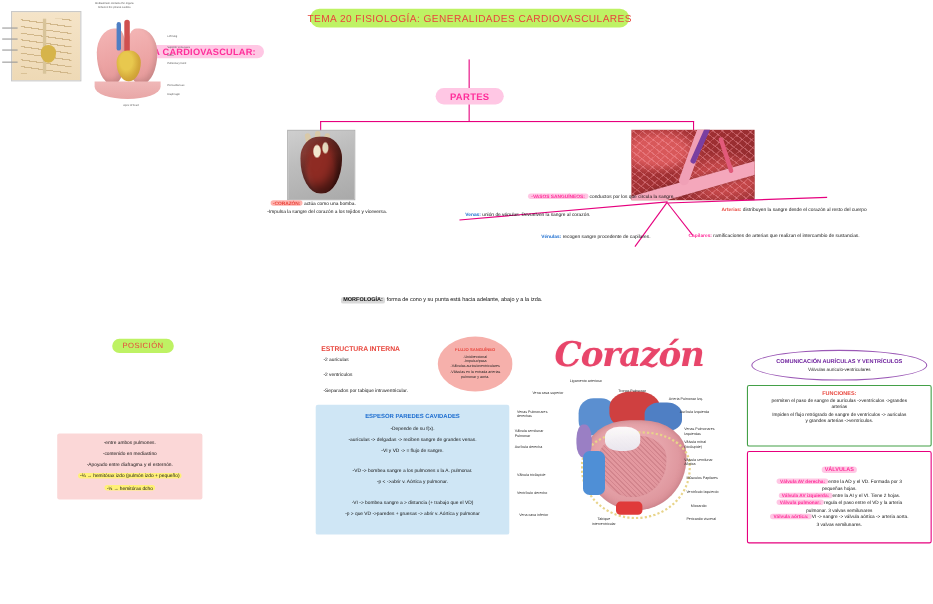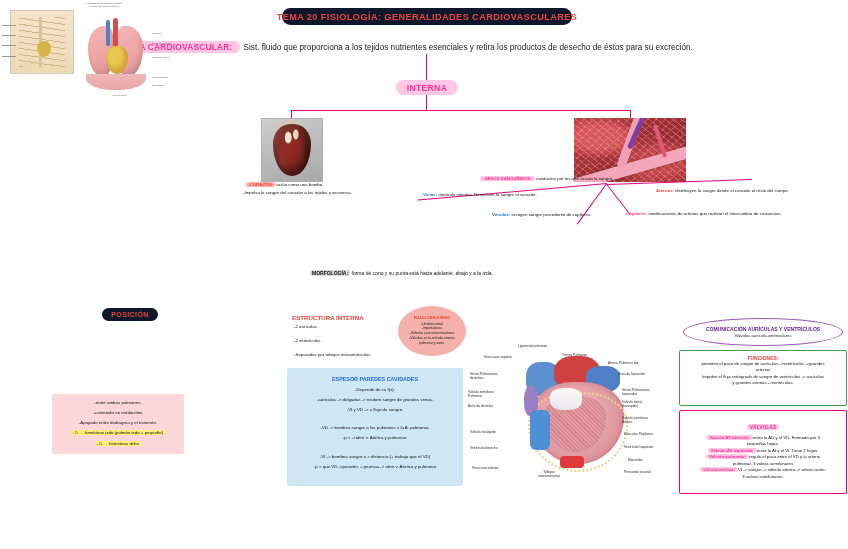--- a/index.html
+++ b/index.html
@@ -9,21 +9,21 @@
     position:relative;
   }
   .canvas{position:relative;width:848px;height:549px;}
 
   
   .pill{
     position:absolute;display:flex;align-items:center;justify-content:center;
     text-align:center;border-radius:999px;white-space:nowrap;
   }
   .pill-title{
-    background:#0f172a;color:#e8453c;font-weight:bold;letter-spacing:.4px;
+    background:#bef264;color:#e8453c;font-weight:normal;letter-spacing:.4px;
   }
   .pill-pink{
     background:#ffc7e4;color:#ff2e9a;font-weight:bold;letter-spacing:.3px;
   }
 
   
   #tema-title{
     left:282px;top:8px;width:290px;height:17px;font-size:9.2px;
   }
   #sistema-line{
@@ -173,26 +173,25 @@
 </style>
 </head>
 <body>
 
 <div class="canvas">
 
   <div class="pill pill-title" id="tema-title">TEMA 20 FISIOLOGÍA: GENERALIDADES CARDIOVASCULARES</div>
 
   <div id="sistema-line">
     <span id="sistema-tag">SISTEMA CARDIOVASCULAR:</span>
-    <span id="sistema-text">Sist. fluido que proporciona a los tejidos nutrientes esenciales y retira los productos de desecho de éstos para su excreción.</span>
   </div>
 
   <div class="ln lnv" style="left:426px;top:54px;height:26px;"></div>
 
-  <div class="pill pill-pink" id="partes">INTERNA</div>
+  <div class="pill pill-pink" id="partes">PARTES</div>
 
   <div class="ln lnv" style="left:426px;top:95px;height:15px;"></div>
   <div class="ln lnh" style="left:291px;top:110px;width:340px;"></div>
   <div class="ln lnv" style="left:291px;top:110px;height:9px;"></div>
   <div class="ln lnv" style="left:630px;top:110px;height:9px;"></div>
 
   <div class="imgbox" id="heart-photo">
     <div class="tube" style="left:16px;top:2px;width:5px;height:13px;transform:rotate(-12deg);"></div>
     <div class="tube" style="left:24px;top:0px;width:5px;height:15px;transform:rotate(4deg);"></div>
     <div class="tube" style="left:32px;top:2px;width:5px;height:12px;transform:rotate(16deg);"></div>
@@ -311,20 +310,21 @@
     <div class="t" style="left:0;top:19px;width:176px;text-align:center;">-Depende de su f(x).</div>
     <div class="t" style="left:0;top:29px;width:176px;text-align:center;">-aurículas -&gt; delgadas -&gt; reciben sangre de grandes venas.</div>
     <div class="t" style="left:0;top:39px;width:176px;text-align:center;">-VI y VD -&gt; = flujo de sangre.</div>
     <div class="t" style="left:0;top:57px;width:176px;text-align:center;">-VD -&gt; bombea sangre a los pulmones x la A. pulmonar.</div>
     <div class="t" style="left:0;top:67px;width:176px;text-align:center;">-p &lt; -&gt;abrir v. Aórtica y pulmonar.</div>
     <div class="t" style="left:0;top:86px;width:176px;text-align:center;">-VI -&gt; bombea sangre a &gt; distancia (+ trabajo que el VD)</div>
     <div class="t" style="left:0;top:96px;width:176px;text-align:center;">-p &gt; que VD -&gt;paredes + gruesas -&gt; abrir v. Aórtica y pulmonar</div>
   </div>
 
   <div id="heart-diagram">
+    <div id="corazon-word">Corazón</div>
 
     <div id="hd-body">
       <div class="atriaR"></div>
       <div class="pa"></div>
       <div class="pv"></div>
       <div class="mass"></div>
       <div class="fat"></div>
       <div class="inner"></div>
       <div class="purple"></div>
       <div class="rv"></div>

